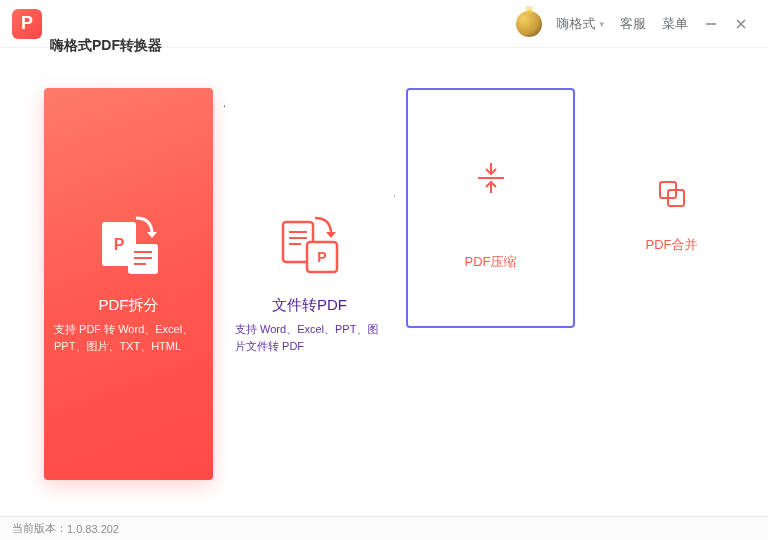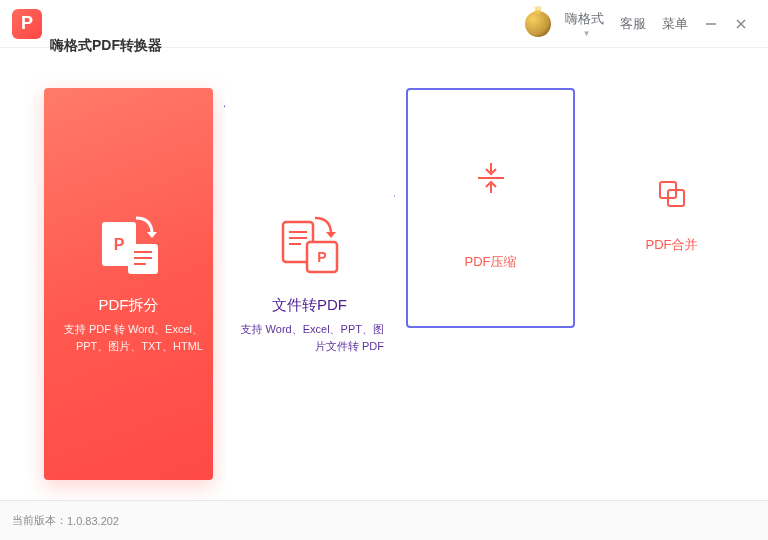--- a/index.html
+++ b/index.html
@@ -4,35 +4,35 @@
 <style>
   * { box-sizing: border-box; margin: 0; padding: 0; }
   body { width: 768px; height: 540px; font-family: "Microsoft YaHei", Arial, sans-serif; background: #fff; overflow: hidden; position: relative; }
   .titlebar { height: 48px; display: flex; align-items: center; padding: 0 12px; border-bottom: 1px solid #f0f0f0; }
   .logo { width: 30px; height: 30px; border-radius: 6px; background: linear-gradient(135deg,#ff6a5c,#ff4747); display: flex; align-items: center; justify-content: center; margin-right: 8px; }
   .logo span { color: #fff; font-weight: 700; font-size: 18px; font-family: Arial; }
   .title { font-size: 14px; color: #333; font-weight: 600; margin-top: 44px; }
   .titlebar-spacer { flex: 1; }
   .avatar { width: 26px; height: 26px; border-radius: 50%; background: radial-gradient(circle at 30% 30%, #f5d060, #c79a3a 60%, #5b3b1a); position: relative; margin-right: 6px; }
   .crown { position: absolute; top: -7px; left: 50%; transform: translateX(-50%); color: #f5c542; font-size: 11px; }
-  .tbtn { font-size: 13px; color: #6b6f75; margin: 0 8px; display: flex; align-items: center; cursor: pointer; flex-direction: column; }
+  .tbtn { font-size: 13px; color: #6b6f75; margin: 0 8px; display: flex; align-items: center; cursor: pointer; }
   .caret { margin-left: 4px; font-size: 9px; color: #aaa; }
   .winctl { width: 30px; height: 30px; display: flex; align-items: center; justify-content: center; color: #888; cursor: pointer; }
   .content { position: relative; height: 468px; padding: 40px 44px 0; }
   .grid { display: grid; grid-template-columns: 169px 169px 169px 169px; grid-template-rows: 240px 140px; gap: 12px; }
   .card { background: #fff; border-radius: 4px; display: flex; flex-direction: column; align-items: center; justify-content: center; cursor: pointer; position: relative; }
   .card.primary { grid-row: 1 / span 2; background: linear-gradient(160deg,#ff7a6a,#ff5a50 50%,#ff4a46); color: #fff; box-shadow: 0 6px 20px rgba(255,80,70,.25); }
   .card.secondary { grid-row: 1 / span 2; color: #ff5a50; }
   .card.small { color: #ff5a50; background:#fff; }
   .card.hl { border: 2px solid #6b6cf0; gap: 33px; }
   .card-title { font-size: 15px; margin-top: 18px; font-weight: 500; }
-  .card-sub { font-size: 11px; margin-top: 6px; text-align: right; line-height: 1.5; padding: 0 10px; opacity: .92; }
+  .card-sub { font-size: 11px; margin-top: 6px; text-align: left; line-height: 1.5; padding: 0 10px; opacity: .92; }
   .card.secondary .card-title, .card.secondary .card-sub { color: #4c1d95; }
   .icon-wrap { width: 70px; height: 64px; display:flex; align-items:center; justify-content:center; }
-  .statusbar { position: absolute; left: 0; right: 0; bottom: 0; height: 40px; border-top: 1px solid #e7e7e7; display: flex; align-items: center; padding: 0 12px; font-size: 11px; color: #8a8d91; background:#fafafa; }
+  .statusbar { position: absolute; left: 0; right: 0; bottom: 0; height: 24px; border-top: 1px solid #e7e7e7; display: flex; align-items: center; padding: 0 12px; font-size: 11px; color: #8a8d91; background:#fafafa; }
   .arrow-svg { position: absolute; left: 214px; top: 48px; pointer-events:none; }
 </style>
 </head>
 <body>
 
 <div class="titlebar">
   <div class="logo">
       <span>P</span>
     </div>
   <div class="title">嗨格式PDF转换器</div>

